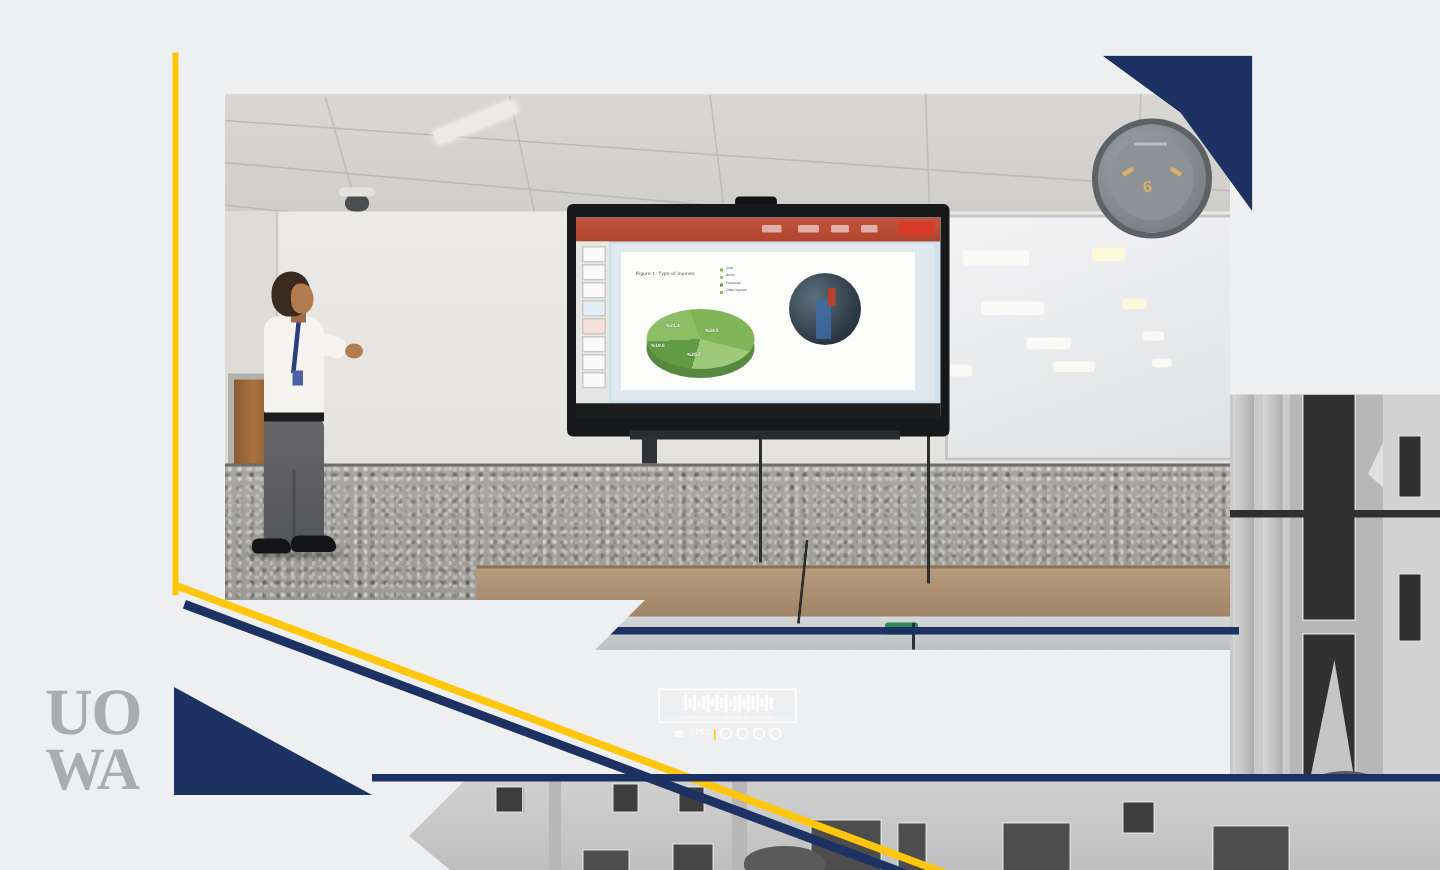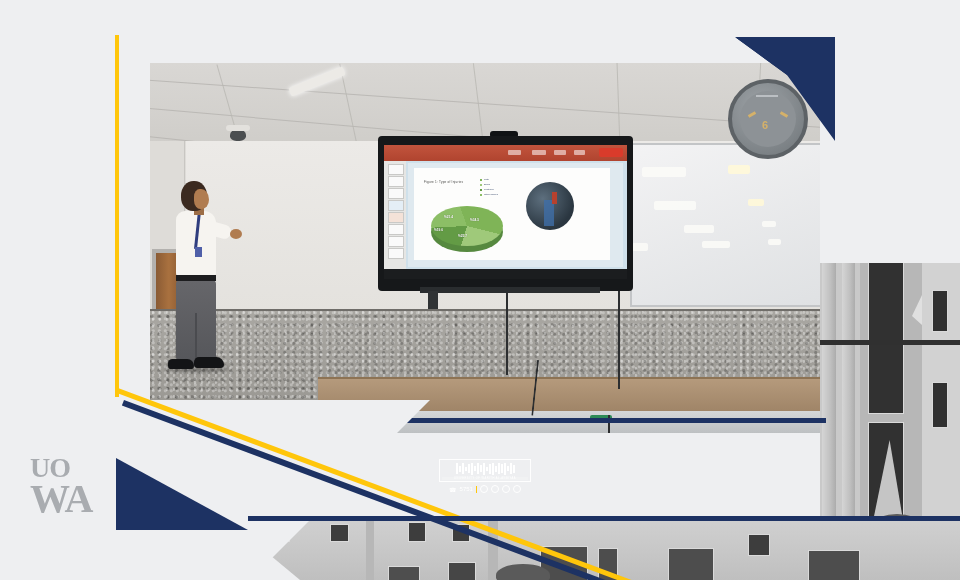--- a/index.html
+++ b/index.html
@@ -361,17 +361,17 @@
   <div class="navyTri" style="left:116px;top:458px;width:132px;height:72px;background:#1d3263;clip-path:polygon(0 0, 0 72px, 132px 72px);"></div>
 
   <div class="navyTri" style="left:735px;top:37px;width:100px;height:104px;background:#1d3263;clip-path:polygon(0 0, 100px 0, 100px 104px, 55px 40px, 0 0);"></div>
   <div class="wedgeWhite" style="left:820px;top:37px;width:140px;height:226px;"></div>
   <div class="wedgeWhite" style="left:735px;top:0;width:225px;height:38px;"></div>
   <div class="navyTri" style="left:735px;top:37px;width:100px;height:104px;background:#1d3263;clip-path:polygon(0 0, 100px 0, 100px 104px, 52px 38px, 0 0);"></div>
 
   <div class="navyline" style="left:248px;top:516px;width:712px;height:5px;"></div>
 
   <div class="logoWrap">
-    <div class="logoTxt" style="font-size:28px;">UO</div>
+    <div class="logoTxt" style="font-size:44px;">UO</div>
     <div class="logoTxt" style="font-size:40px;">WA</div>
   </div>
 
 </div>
 
 </body></html>

